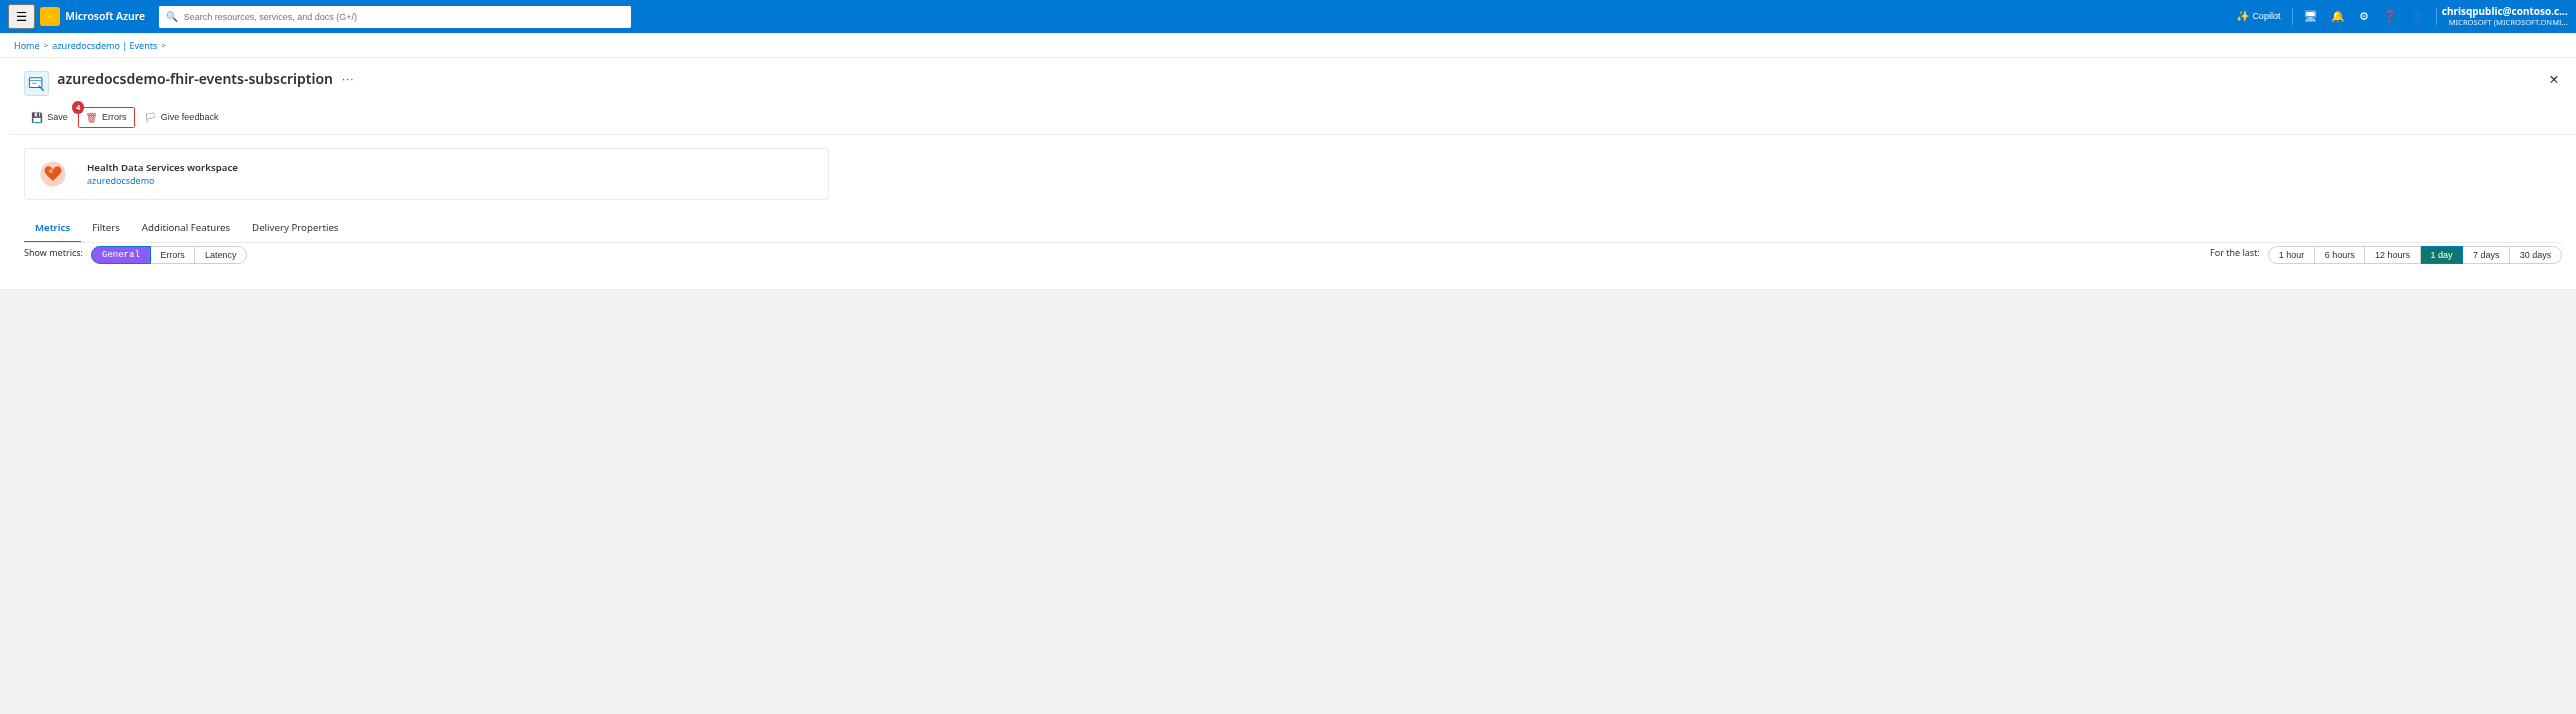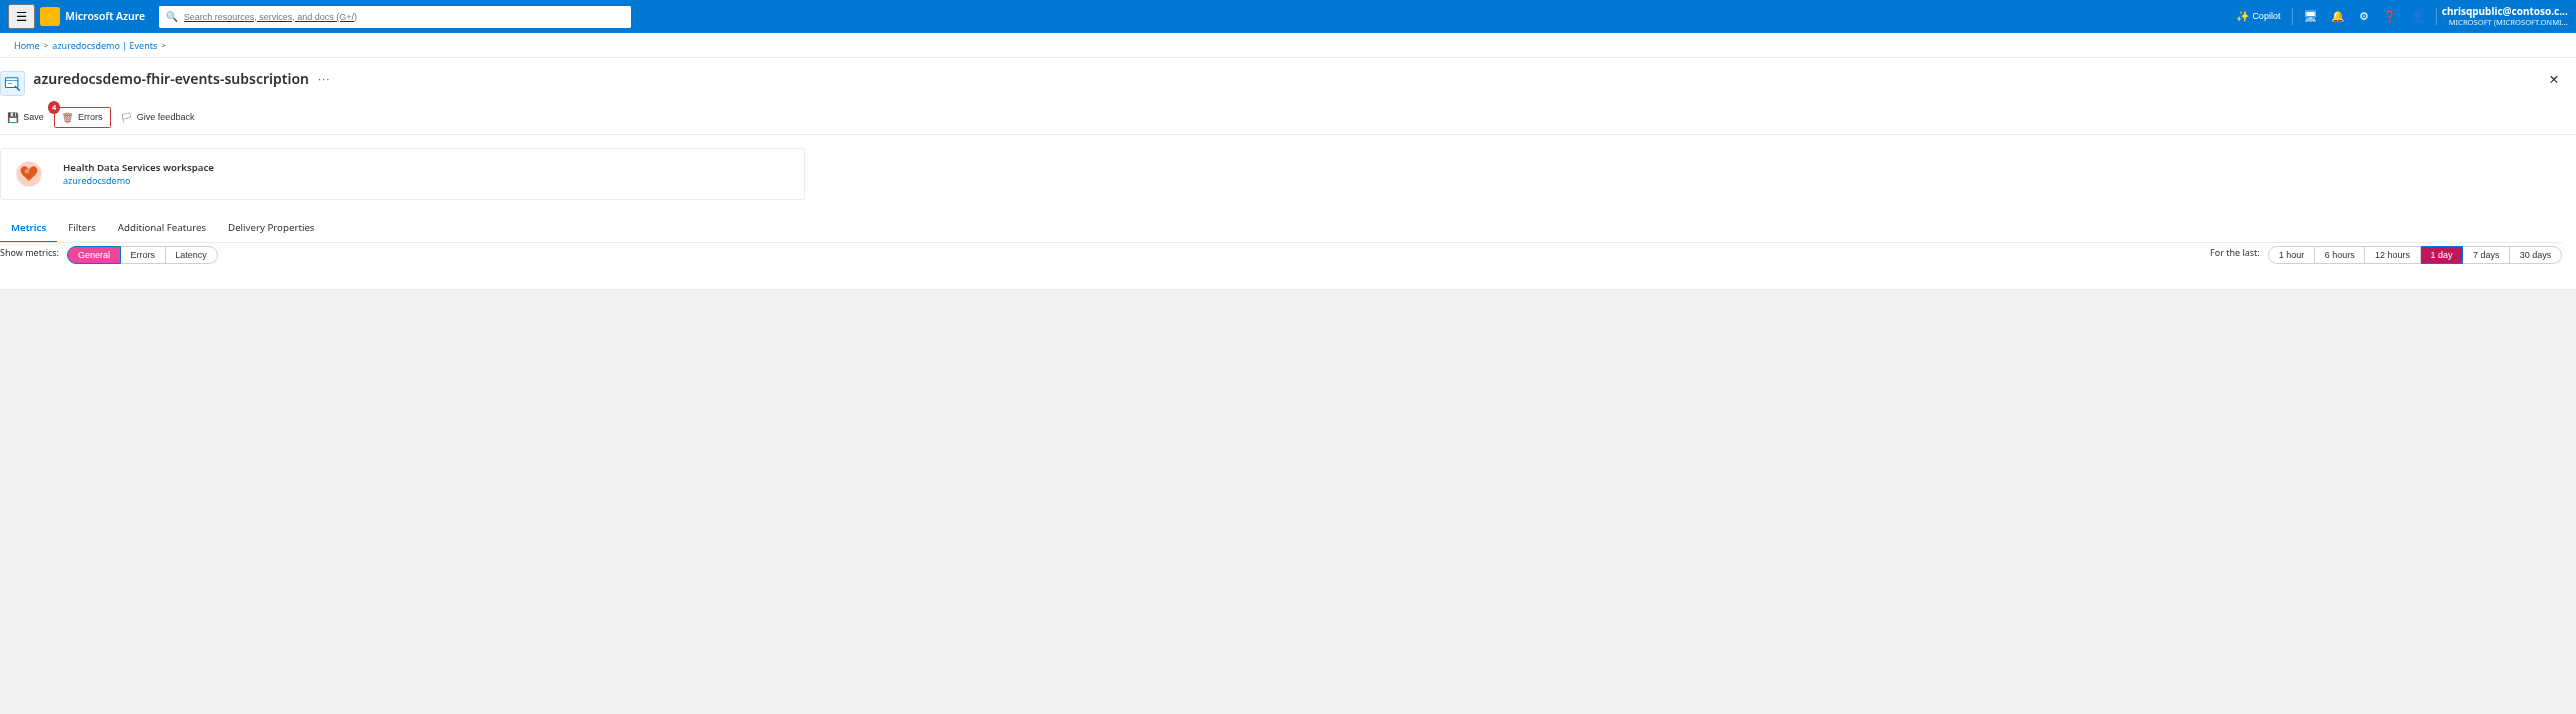--- a/index.html
+++ b/index.html
@@ -27,21 +27,21 @@
       margin: 0 8.3px;
       display: flex;
       align-items: center;
       background: white;
       border-radius: 1.4px;
       padding: 0 7px;
       height: 22px;
       gap: 5.6px;
     }
     .nav-search input {
-      border: none; outline: none; flex: 1; font-size: 9px; color: #323130; text-decoration: underline;
+      border: none; outline: none; flex: 1; font-size: 9px; color: #323130;
     }
     .nav-search-icon { color: #605e5c; font-size: 9.7px; }
     .nav-right { margin-left: auto; display: flex; align-items: center; gap: 2.8px; }
     .nav-icon-btn {
       background: none; border: none; color: white; cursor: pointer;
       padding: 2.8px 5.6px; font-size: 11px; display: flex; align-items: center; gap: 2.8px;
       border-radius: 1.4px;
     }
     .nav-copilot { font-size: 9px; font-weight: 500; }
     .nav-divider { width: 0.7px; height: 16.7px; background: rgba(255,255,255,0.3); margin: 0 2.8px; }
@@ -58,21 +58,21 @@
       gap: 4.2px;
       font-size: 9px;
       border-bottom: 0.7px solid #edebe9;
     }
     .breadcrumb a { color: #0078d4; text-decoration: none; cursor: pointer; }
     .breadcrumb-sep { color: #605e5c; font-size: 7.6px; }
 
     
     .main-content {
       background: white;
-      padding: 11px 14px 0 0;
+      padding: 11px 14px 0 24px;
       border-bottom: 0.7px solid #edebe9;
     }
 
     
     .resource-header {
       display: flex;
       align-items: flex-start;
       gap: 8.3px;
       margin-bottom: 8.3px;
     }
@@ -186,37 +186,37 @@
     .metrics-pill {
       padding: 2.8px 9.7px;
       font-size: 9px;
       border: 0.7px solid #d2d0ce;
       cursor: pointer;
       background: white;
       color: #323130;
     }
     .metrics-pill:first-child { border-radius: 14px 0 0 14px; }
     .metrics-pill:last-child { border-radius: 0 14px 14px 0; }
-    .metrics-pill.active { background: #ec4899; color: white; border-color: #0078d4; }
+    .metrics-pill.active { background: #8b5cf6; color: white; border-color: #0078d4; font-family: Liberation Mono, monospace; }
     .metrics-pill:not(:first-child) { border-left: none; }
 
     .for-last-label { margin-left: auto; font-size: 9px; color: #323130; white-space: nowrap; }
     .time-pills { display: flex; gap: 0; }
     .time-pill {
       padding: 2.8px 9.7px;
       font-size: 9px;
       border: 0.7px solid #d2d0ce;
       cursor: pointer;
       background: white;
       color: #323130;
       white-space: nowrap;
     }
     .time-pill:first-child { border-radius: 14px 0 0 14px; }
     .time-pill:last-child { border-radius: 0 14px 14px 0; }
-    .time-pill.active { background: #be185d; color: white; border-color: #0078d4; }
+    .time-pill.active { background: #0f766e; color: white; border-color: #0078d4; }
     .time-pill:not(:first-child) { border-left: none; }
   </style>
 </head>
 <body>
 
 <nav class="top-nav">
   <button class="nav-hamburger">☰</button>
   <div class="nav-brand">
     <div class="nav-brand-icon">
       <svg width="12.5" height="12.5" viewBox="0 0 18 18" style="font-size:16px">

